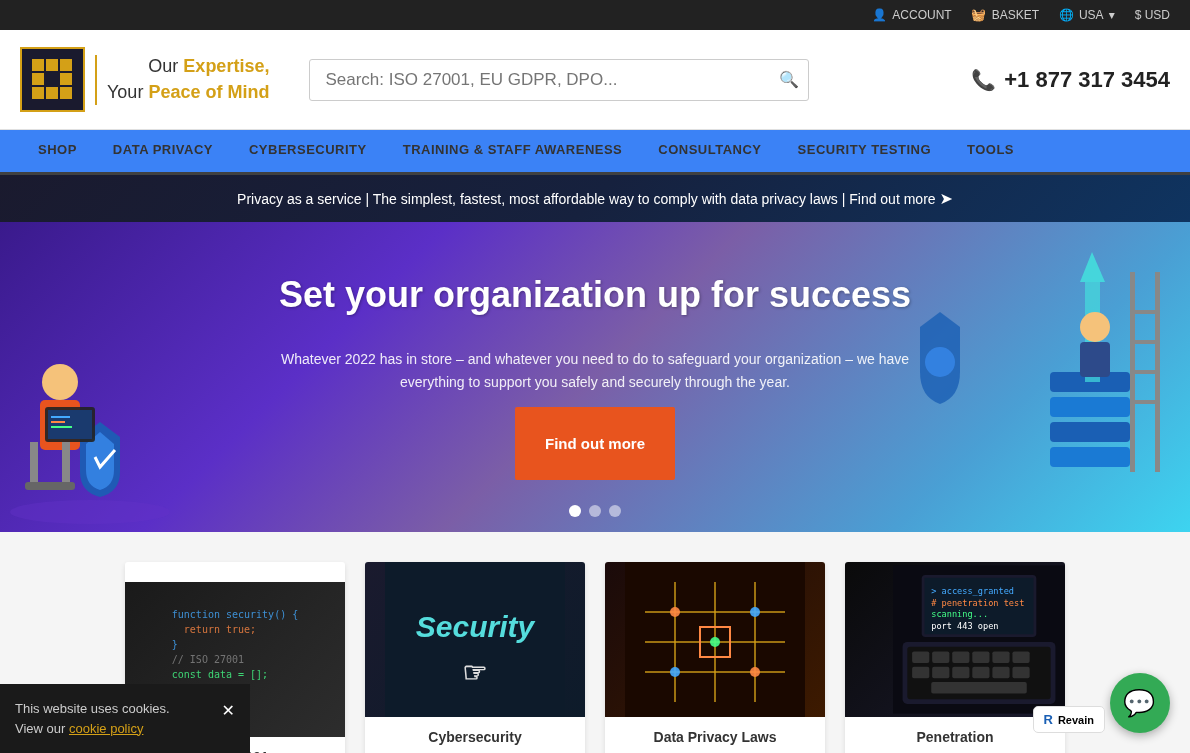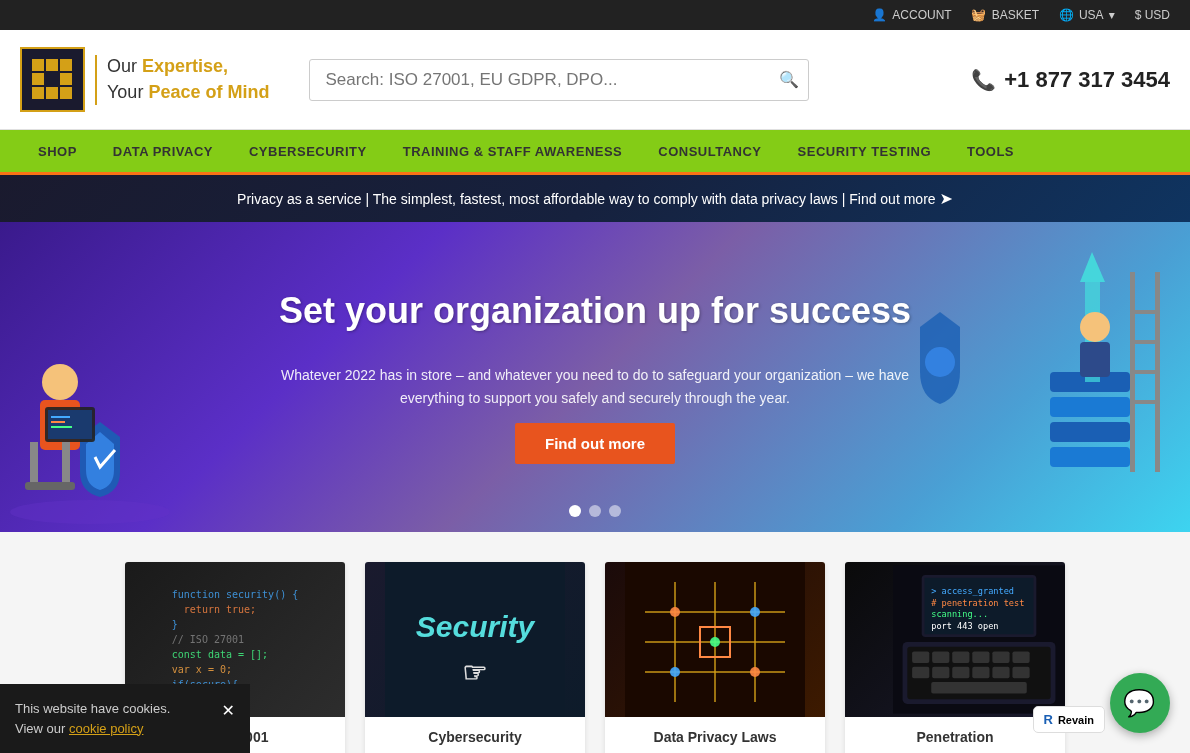--- a/index.html
+++ b/index.html
@@ -33,20 +33,21 @@
       border-bottom: 1px solid #e0e0e0;
       height: 100px;
       gap: 20px;
     }
     .logo-container {
       display: flex;
       align-items: center;
       gap: 10px;
       text-decoration: none;
       flex-shrink: 0;
+      text-align: right;
     }
     .logo-icon {
       width: 65px;
       height: 65px;
       background: #1a1a2e;
       display: flex;
       align-items: center;
       justify-content: center;
       border: 2px solid #d4a017;
     }
@@ -101,24 +102,23 @@
       color: #333;
     }
     .phone-number {
       font-size: 22px;
       font-weight: bold;
       color: #222;
     }
 
     
     .nav {
-      background: #84cc16;
-      border-bottom: 3px solid #f97316;
-      display: flex;
-      align-items: center;
+      background: #3b82f6;
+      border-bottom: 3px solid #404040;
+      display: flex;
       padding: 0 20px;
       height: 45px;
     }
     .nav-item {
       padding: 12px 18px;
       font-size: 13px;
       font-weight: bold;
       color: #333;
       text-decoration: none;
       cursor: pointer;
@@ -161,21 +161,21 @@
     .hero-desc {
       font-size: 14px;
       line-height: 1.6;
       margin-bottom: 14px;
       opacity: 0.9;
     }
     .hero-btn {
       background: #e8541e;
       color: #fff;
       border: none;
-      padding: 12px 30px;
+      padding: 28px 30px;
       font-size: 15px;
       font-weight: bold;
       cursor: pointer;
       border-radius: 2px;
     }
 
     
     .slider-dots {
       position: absolute;
       bottom: 15px;
@@ -215,21 +215,21 @@
     }
     .card-label {
       padding: 12px;
       font-size: 14px;
       font-weight: bold;
       color: #333;
       text-align: center;
     }
 
     
-    .img-iso { background: linear-gradient(135deg, #1a1a1a, #2d2d2d); display: flex; align-items: center; justify-content: center; height: 155px; position: relative; overflow: hidden; }
+    .img-iso { background: linear-gradient(135deg, #1a1a1a, #2d2d2d); display: flex; align-items: center; justify-content: center; height: 155px; position: relative; overflow: hidden; margin-top: 20px; }
     .code-lines { color: #4af; font-size: 10px; font-family: monospace; line-height: 1.5; padding: 10px; opacity: 0.8; text-align: left; }
 
     .img-security { background: linear-gradient(135deg, #1a1a2e, #0d1b2a); display: flex; align-items: center; justify-content: center; height: 155px; color: #4dd; font-size: 28px; font-weight: bold; flex-direction: column; gap: 10px; }
 
     .img-data { background: linear-gradient(135deg, #1a0a0a, #3d1a00); display: flex; align-items: center; justify-content: center; height: 155px; }
 
     .img-penetration { background: linear-gradient(135deg, #0a0a0a, #1a1a2e); display: flex; align-items: center; justify-content: center; height: 155px; padding-left: 48px; }
 
     
     .cookie-bar {
@@ -510,21 +510,21 @@
         <text x="40" y="66" fill="#fff" font-size="9" font-family="monospace">port 443 open</text>
       </svg>
     </div>
     <div class="card-label">Penetration</div>
   </div>
 
 </div>
 
 <div class="cookie-bar">
   <span class="cookie-close">✕</span>
-  <span>This website have cookies.</span>
+  <span>This website uses cookies.</span>
   <br>
   <span>View our </span>
   <a class="cookie-link" href="#">cookie policy</a>
 </div>
 
 <div class="chat-widget">
   <span class="chat-icon">💬</span>
 </div>
 
 <div class="revain-widget">

